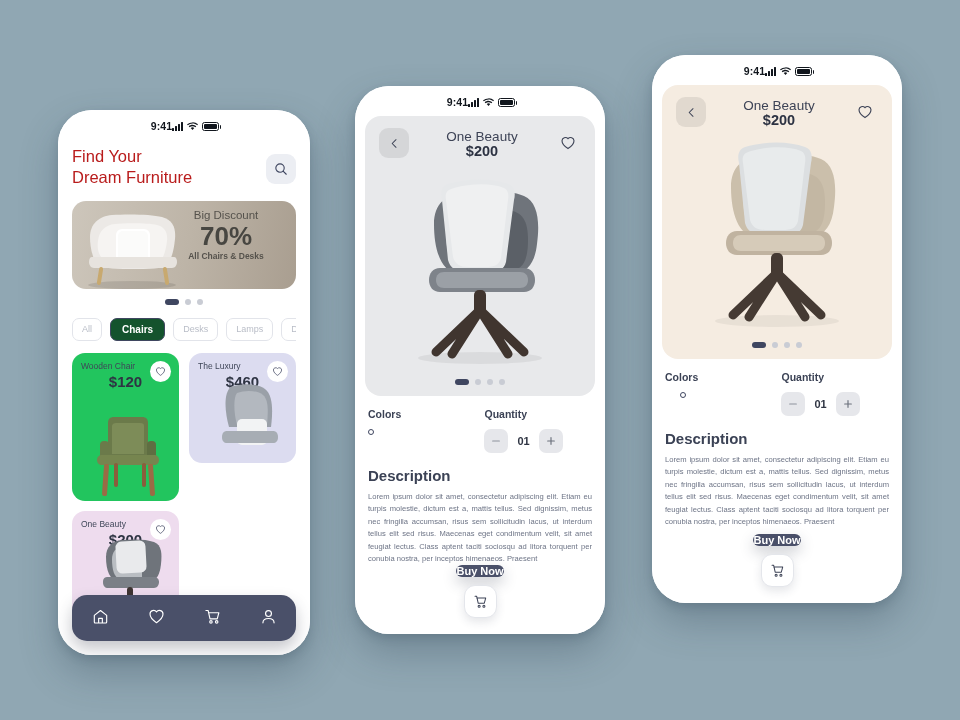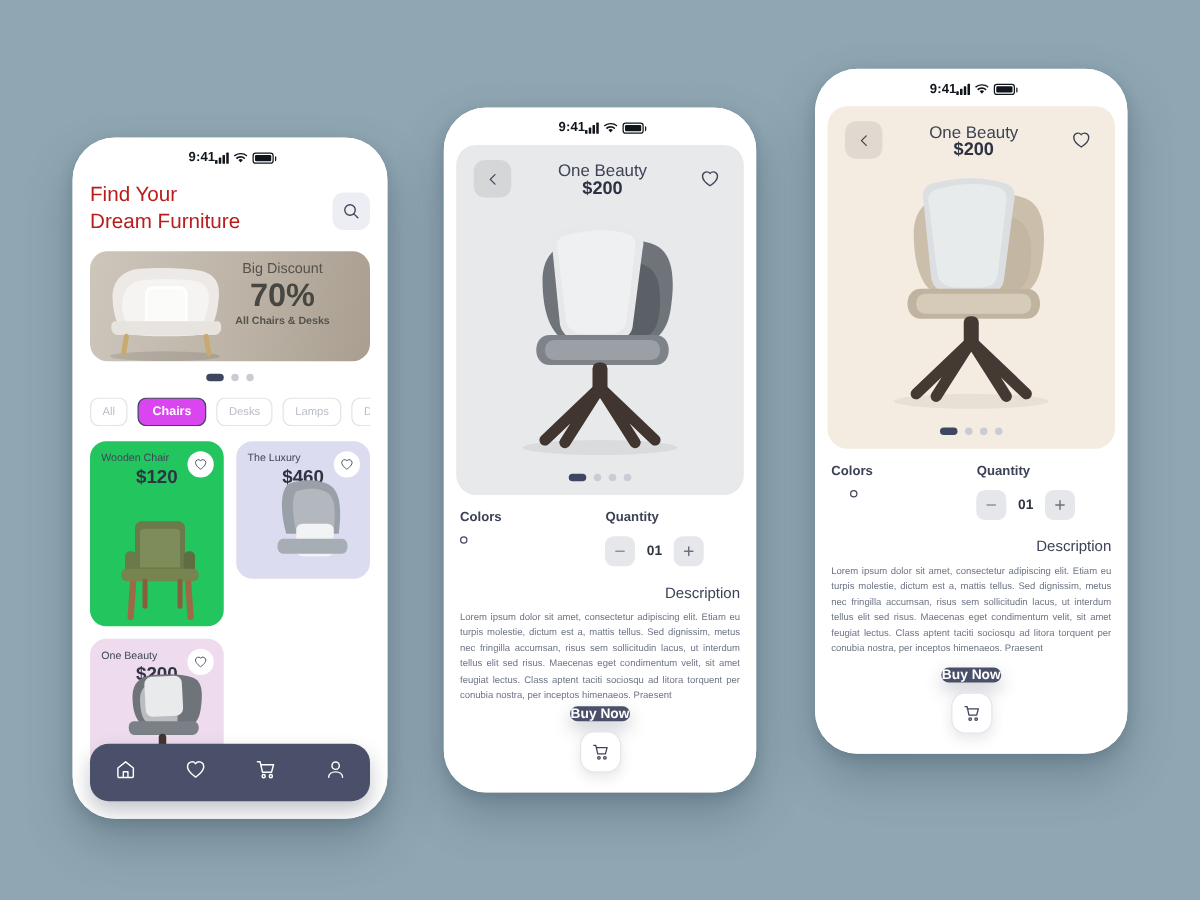--- a/index.html
+++ b/index.html
@@ -63,21 +63,21 @@
   .dots { display:flex; align-items:center; justify-content:center; gap: 6px; }
   .dots .d { width: 6px; height: 6px; border-radius: 50%; background: #c9ccd4; }
   .dots .d.on { width: 14px; border-radius: 4px; background: #3f4660; }
   .home-dots { margin-top: 10px; }
 
   .chips { display:flex; gap: 8px; margin-top: 13px; overflow: hidden; }
   .chip {
     flex: 0 0 auto; font-size: 9px; color: #b9bdc7; padding: 5px 9px;
     border: 1px solid #e2e4ea; border-radius: 7px; background:#fff; white-space: nowrap;
   }
-  .chip.active { background:#d946ef; border-color:#3f4660; color:#fff; font-weight: bold; font-size: 10px; padding: 5px 11px; }
+  .chip.active { background:#14532d; border-color:#3f4660; color:#fff; font-weight: bold; font-size: 10px; padding: 5px 11px; }
 
   .grid { display:grid; grid-template-columns: 1fr 1fr; gap: 10px; margin-top: 12px; }
   .card { border-radius: 13px; position: relative; overflow: hidden; padding: 8px 9px; }
   .card.tall { height: 148px; }
   .card.short { height: 110px; }
   .card-name { font-size: 8.5px; color: #3f4658; }
   .card-price { font-size: 15px; font-weight: bold; color: #2e3443; margin-top: 2px; text-align: center; }
   .fav {
     position:absolute; right: 8px; top: 8px; width: 21px; height: 21px; border-radius: 50%;
     background:#fff; display:flex; align-items:center; justify-content:center;
@@ -111,21 +111,21 @@
   .sec-label { font-size: 10.5px; font-weight: bold; color: #3b4255; }
   .swatches { display:flex; gap: 9px; margin-top: 9px; }
   .sw { width: 25px; height: 25px; border-radius: 7px; }
   .sw-wrap { padding: 2px; border-radius: 9px; border: 1.3px solid transparent; }
   .sw-wrap.sel { border-color: #3f4660; }
   .qty { display:flex; align-items:center; gap: 9px; margin-top: 9px; }
   .qty-btn { width: 24px; height: 24px; border-radius: 7px; background:#e6e7eb;
              display:flex; align-items:center; justify-content:center; }
   .qty-val { font-size: 11px; font-weight: bold; color:#2f3543; }
 
-  .desc-label { font-size: 12px; font-weight: normal; color: #3b4255; margin-top: 14px; text-align: right; }
+  .desc-label { font-size: 15px; font-weight: bold; color: #3b4255; margin-top: 14px; }
   .desc-text { margin-top: 7px; font-size: 7.6px; line-height: 12.4px; color: #6d7486; text-align: justify; }
 
   .cta { position:absolute; left: 13px; right: 13px; bottom: 16px; display:flex; align-items:center; gap: 8px; flex-direction: column; }
   .buy {
     flex: 1; height: 33px; border-radius: 11px; background:#4a5069; color:#fff;
     font-size: 11px; font-weight: bold; display:flex; align-items:center; justify-content:center;
     box-shadow: 0 6px 14px rgba(45,52,70,.25);
   }
   .cart-btn {
     width: 33px; height: 33px; border-radius: 11px; background:#fff; border:1px solid #e4e6eb;

